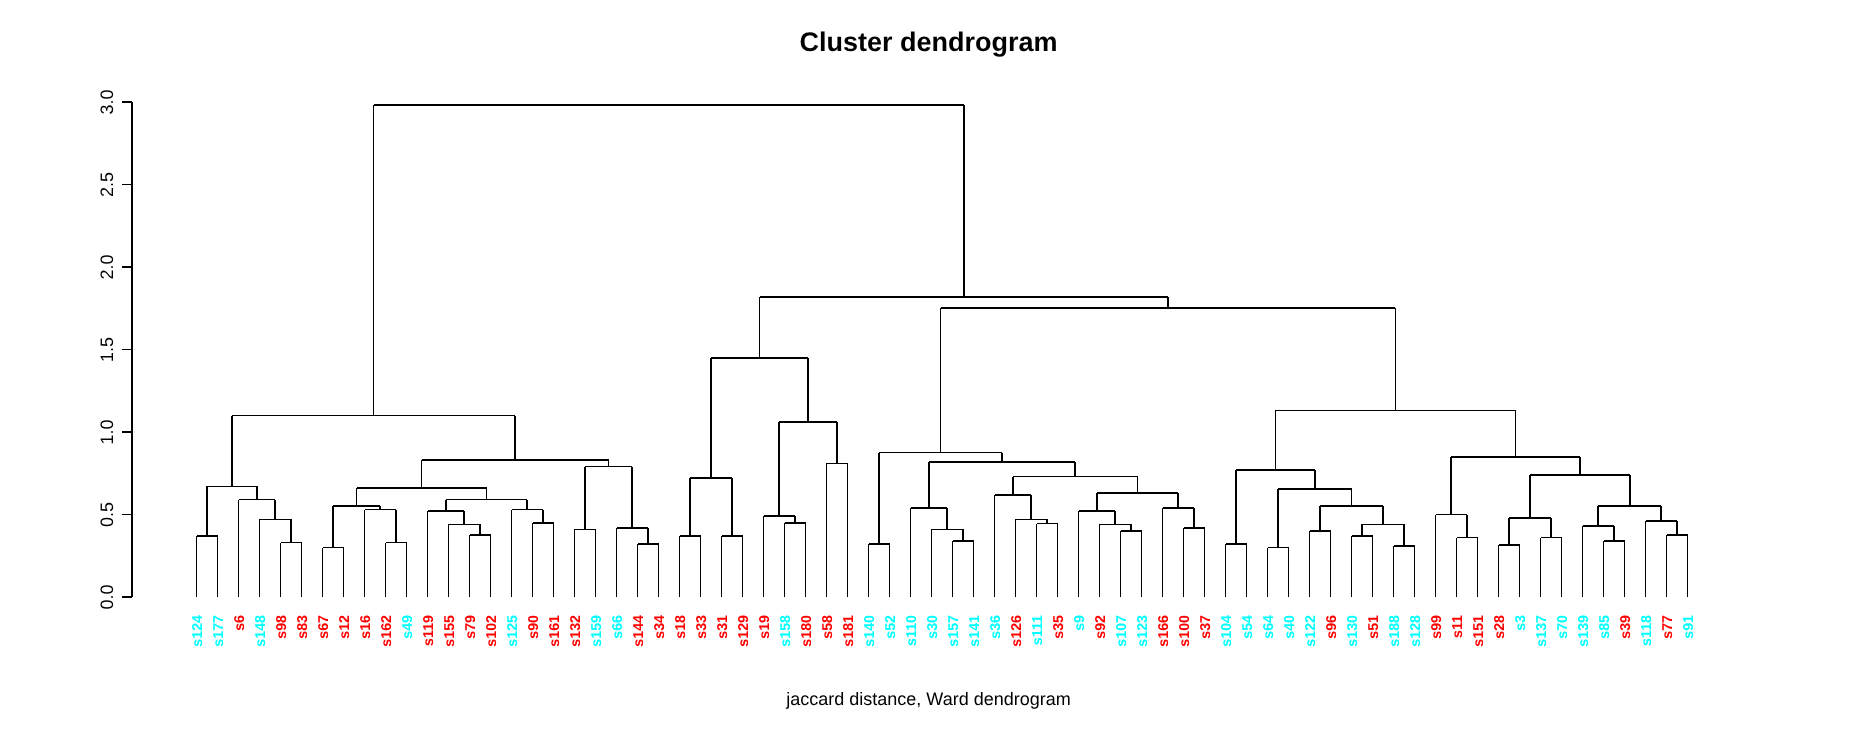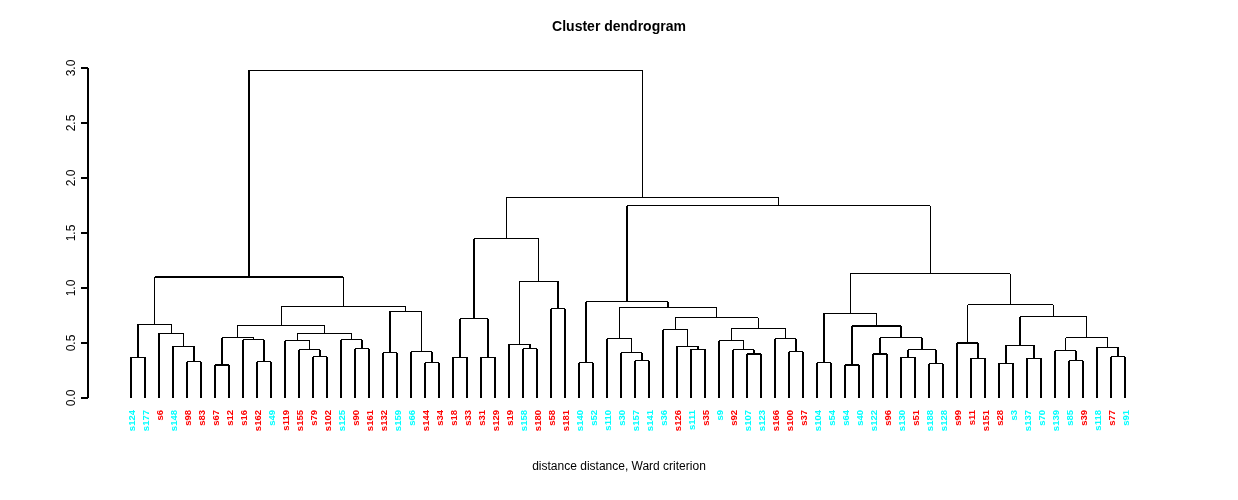--- a/index.html
+++ b/index.html
@@ -1,19 +1,19 @@
 <!DOCTYPE html>
 <html><head>
 <meta charset="utf-8">
 <style>
   html,body{margin:0;padding:0;background:#ffffff;}
   #figure{position:relative;width:1238px;height:500px;background:#ffffff;overflow:hidden;
           font-family:"Liberation Sans","DejaVu Sans",sans-serif;}
   #main-title{position:absolute;top:18px;left:0;width:1238px;text-align:center;
-              font-size:14px;font-weight:bold;color:#000;}
+              font-size:18px;font-weight:bold;color:#000;}
   #sub-title{position:absolute;top:459px;left:0;width:1238px;text-align:center;
              font-size:12px;color:#000;}
   #plot-svg{position:absolute;top:0;left:0;}
   .tree-line{stroke:#000;stroke-width:1.1;fill:none;shape-rendering:crispEdges;}
   .axis-line{stroke:#000;stroke-width:1.2;fill:none;shape-rendering:crispEdges;}
   .tick-label{font-family:"Liberation Sans","DejaVu Sans",sans-serif;font-size:12px;fill:#000;}
   .leaf-label{font-family:"Liberation Sans","DejaVu Sans",sans-serif;font-size:9.5px;font-weight:bold;}
 </style>
 </head>
 <body>
@@ -321,14 +321,14 @@
         <text class="leaf-label" fill="#00FFFF" text-anchor="end" transform="translate(1030.5,410) rotate(-90)">s137</text>
         <text class="leaf-label" fill="#00FFFF" text-anchor="end" transform="translate(1044.5,410) rotate(-90)">s70</text>
         <text class="leaf-label" fill="#00FFFF" text-anchor="end" transform="translate(1058.5,410) rotate(-90)">s139</text>
         <text class="leaf-label" fill="#00FFFF" text-anchor="end" transform="translate(1072.5,410) rotate(-90)">s85</text>
         <text class="leaf-label" fill="#FF0000" text-anchor="end" transform="translate(1086.5,410) rotate(-90)">s39</text>
         <text class="leaf-label" fill="#00FFFF" text-anchor="end" transform="translate(1100.5,410) rotate(-90)">s118</text>
         <text class="leaf-label" fill="#FF0000" text-anchor="end" transform="translate(1114.5,410) rotate(-90)">s77</text>
         <text class="leaf-label" fill="#00FFFF" text-anchor="end" transform="translate(1128.5,410) rotate(-90)">s91</text>
       </g>
   </svg>
-  <div id="sub-title">distance distance, Ward criterion</div>
+  <div id="sub-title">jaccard distance, Ward dendrogram</div>
 </div>
 
 </body></html>

